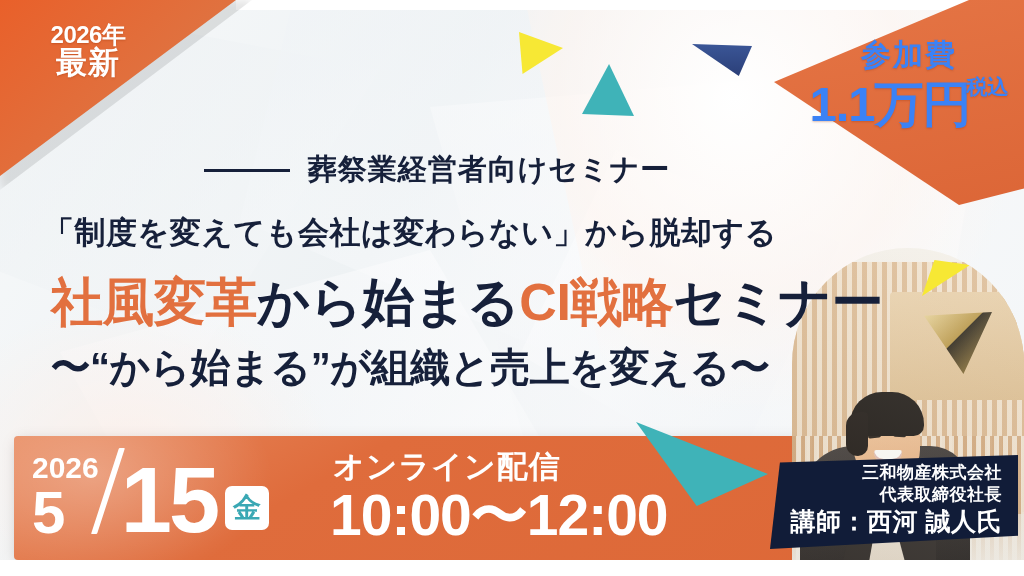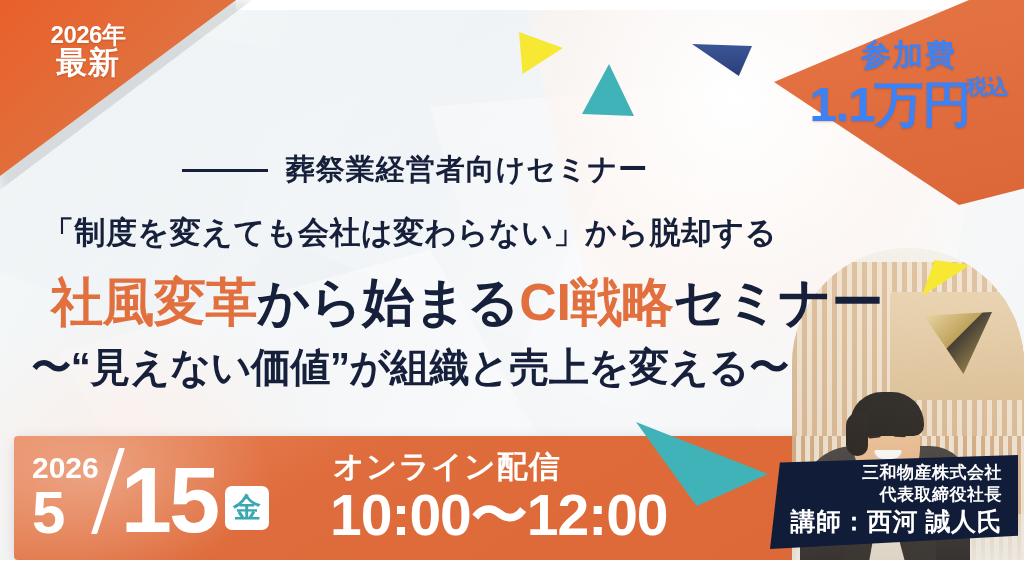--- a/index.html
+++ b/index.html
@@ -108,20 +108,21 @@
     margin-top:6px;
   }
   .price-tax{font-size:21px;font-weight:700;line-height:1;margin-bottom:32px;margin-left:-4px;order:2;}
   .price-amount{font-size:49px;font-weight:700;line-height:1;letter-spacing:-1px;order:1;}
 
   
   .kicker{
     position:absolute;left:0;top:150px;width:830px;
     display:flex;align-items:center;justify-content:center;gap:18px;
     z-index:9;
+    padding-left:22px;
   }
   .kicker-rule{width:86px;height:3px;background:#16203a;}
   .kicker-text{
     font-size:29px;font-weight:700;color:#16203a;letter-spacing:1px;
   }
   .lead{
     position:absolute;left:0;top:212px;width:820px;text-align:center;
     font-size:31px;font-weight:700;color:#16203a;letter-spacing:.5px;z-index:9;
   }
   .title{
@@ -374,21 +375,21 @@
     <span class="kicker-rule"></span>
     <span class="kicker-text">葬祭業経営者向けセミナー</span>
   </div>
 
   <div class="lead">「制度を変えても会社は変わらない」から脱却する</div>
 
   <div class="title">
     <span class="hl">社風変革</span><span>から始まる</span><span class="hl">CI戦略</span><span>セミナー</span>
   </div>
 
-  <div class="subtitle">〜“見えない価値”が組織と売上を変える〜</div>
+  <div class="subtitle">〜“から始まる”が組織と売上を変える〜</div>
 
   <div class="photo-panel">
     <div class="ph-bg"></div>
     <div class="ph-slats"></div>
     <div class="ph-panel-wood"></div>
     <div class="ph-logo"></div>
     <div class="ph-tri-yellow"></div>
     <div class="ph-slats2"></div>
     <div class="ph-floor"></div>
     <div class="ph-body"></div>

